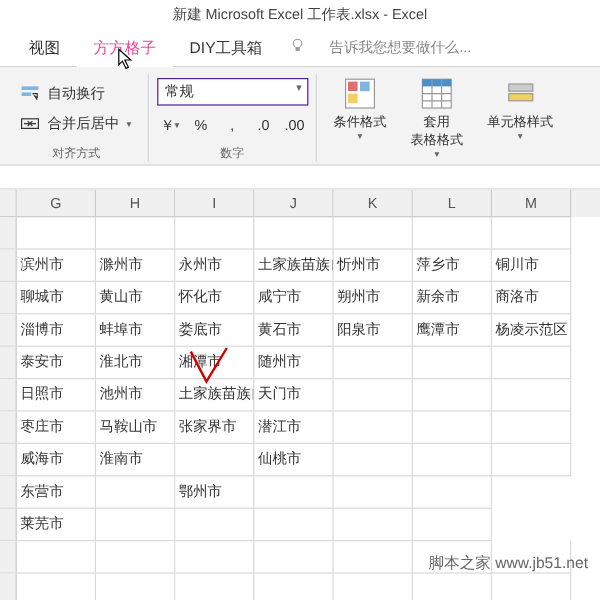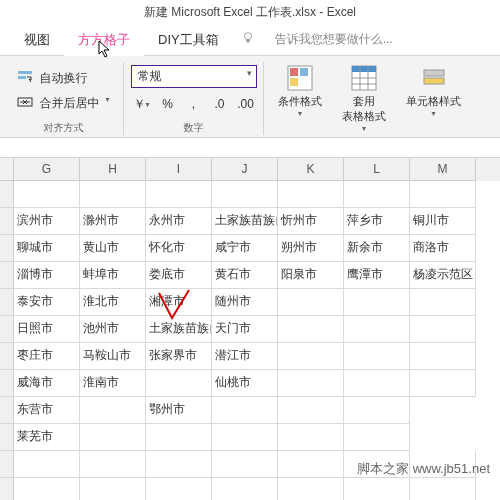--- a/index.html
+++ b/index.html
@@ -8,21 +8,21 @@
 .ribbon-tabs { display: flex; padding: 2px 10px 0 10px; border-bottom: 1px solid #d4d4d4; }
 .tab { padding: 4px 14px 6px 14px; font-size: 13px; color: #333; cursor: pointer; position: relative; }
 .tab.active { color: #ec4899; }
 .tab.active::after { content: ""; position: absolute; left: 0; right: 0; bottom: -1px; height: 2px; background: #fff; }
 .tell-me { display: flex; align-items: flex-start; padding: 4px 8px; color: #888; font-size: 12px; gap: 16px; }
 .bulb { width: 14px; height: 14px; margin-right: 4px; }
 .ribbon-body { background: #f3f3f3; border-bottom: 1px solid #d4d4d4; padding: 6px 4px 2px 4px; display: flex; }
 .group { border-right: 1px solid #d4d4d4; padding: 0 6px; display: flex; flex-direction: column; align-items: center; }
 .group-content { flex: 1; display: flex; flex-direction: column; justify-content: center; gap: 4px; }
 .group-label { font-size: 10px; color: #666; padding: 2px 0 0 0; text-align: center; }
-.btn-row { display: flex; gap: 6px; font-size: 12px; color: #333; padding: 2px 4px; cursor: pointer; }
+.btn-row { display: flex; align-items: center; gap: 6px; font-size: 12px; color: #333; padding: 2px 4px; cursor: pointer; }
 .arrow { font-size: 8px; color: #666; }
 .dropdown { background: #fff; border: 1px solid #4c1d95; padding: 2px 20px 2px 6px; font-size: 12px; color: #333; position: relative; min-width: 80px; cursor: pointer; }
 .dropdown::after { content: "▾"; position: absolute; right: 4px; top: 2px; color: #666; font-size: 9px; }
 .num-row { display: flex; align-items: center; gap: 4px; padding: 2px 0; }
 .icon-btn { width: 22px; height: 20px; display: flex; align-items: center; justify-content: center; font-size: 12px; color: #333; cursor: pointer; }
 .big-btn { display: flex; flex-direction: column; align-items: center; padding: 2px 8px; font-size: 11px; color: #333; cursor: pointer; text-align: center; }
 .big-icon { width: 28px; height: 28px; margin-bottom: 2px; }
 .formula-bar { height: 20px; border-bottom: 1px solid #d4d4d4; }
 .sheet { overflow: hidden; }
 .col-headers { display: flex; background: #f0f0f0; }

